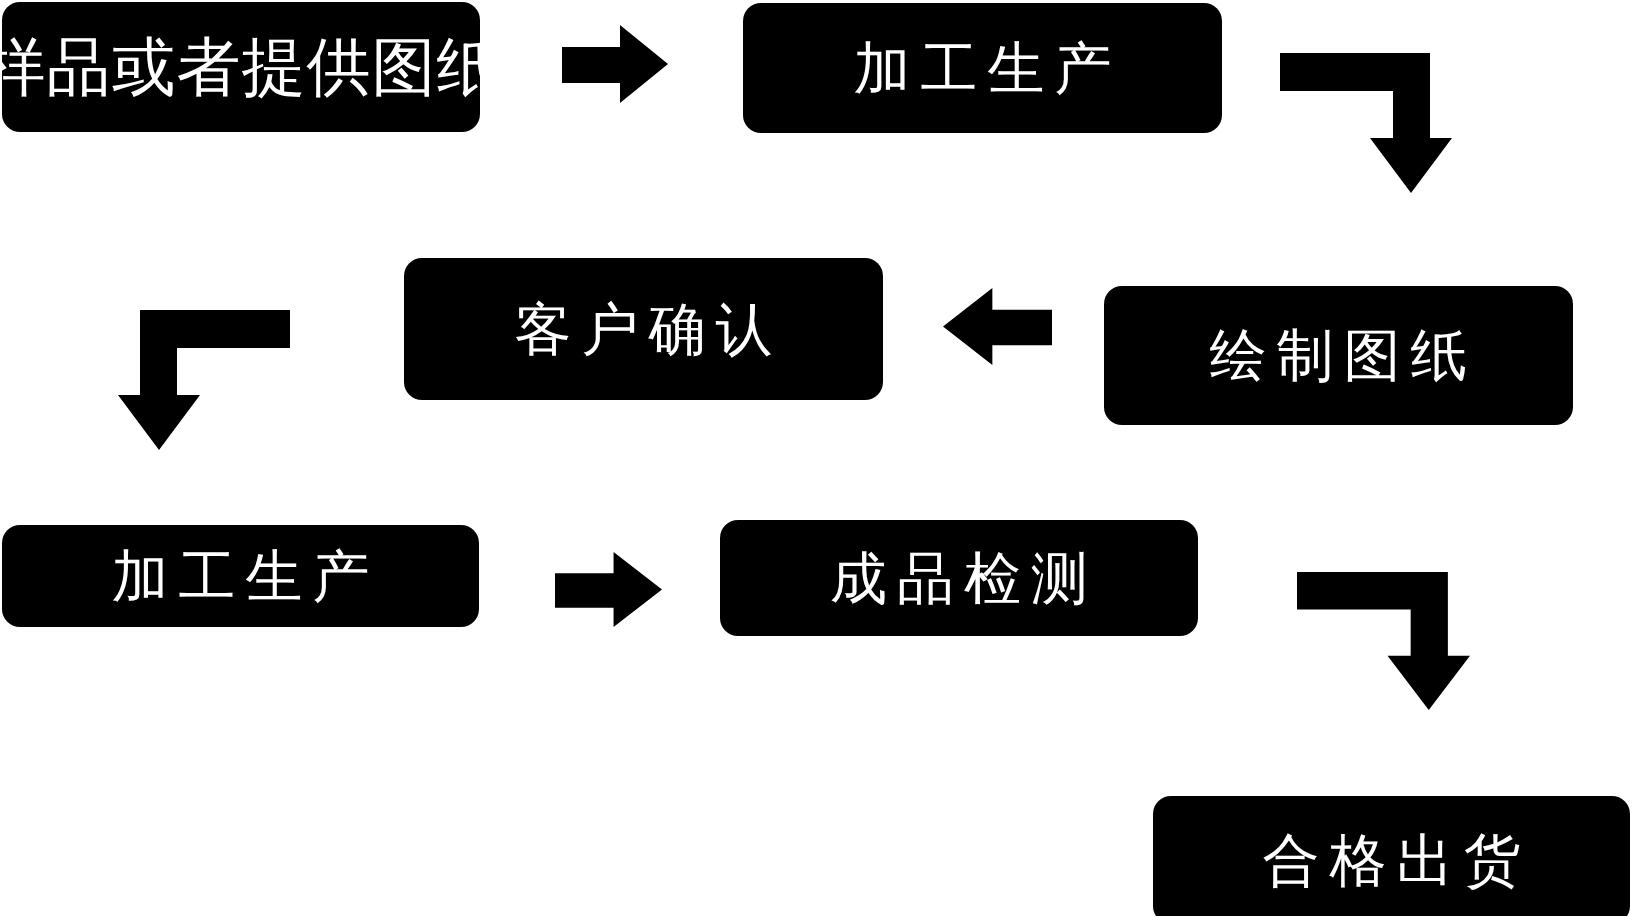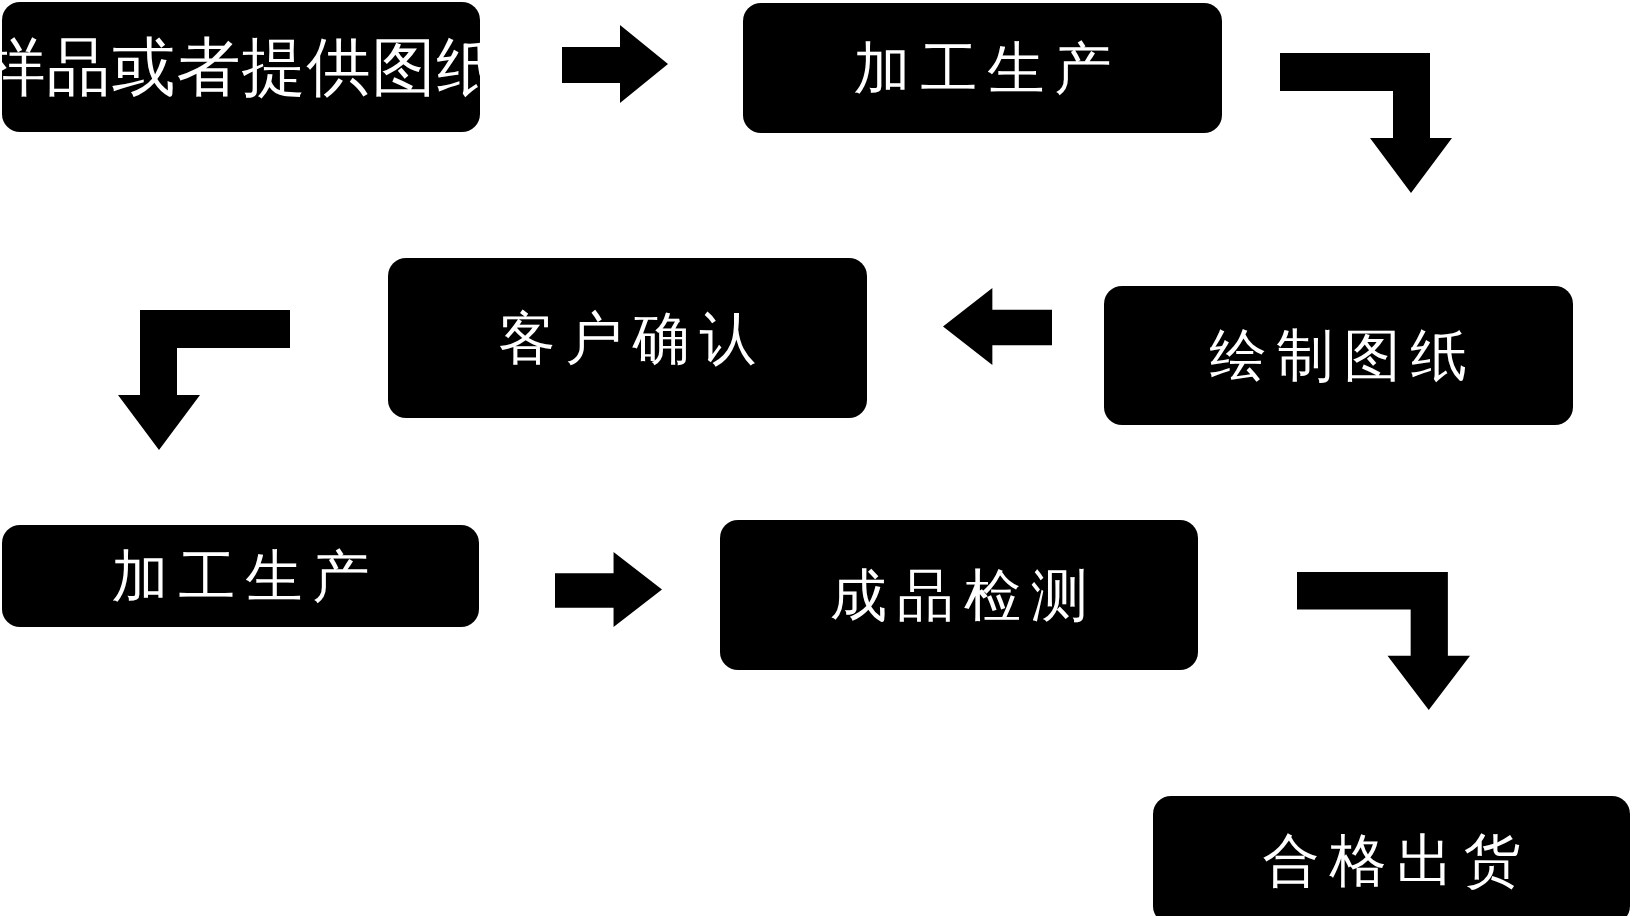--- a/index.html
+++ b/index.html
@@ -47,24 +47,24 @@
   .arrow polygon {
     fill: #000000;
   }
   .mirrored {
     transform: scaleX(-1);
   }
 
   
   #node-sample      { left: 2px;    top: 2px;   width: 478px; height: 130px; }
   #node-payment     { left: 743px;  top: 3px;   width: 479px; height: 130px; }
-  #node-confirm     { left: 388px;  top: 258px; width: 479px; height: 160px; align-items: center; }
+  #node-confirm     { left: 404px;  top: 258px; width: 479px; height: 142px; align-items: center; }
   #node-draw        { left: 1104px; top: 258px; width: 469px; height: 139px; margin-top: 28px; }
   #node-production  { left: 2px;    top: 525px; width: 477px; height: 102px; }
-  #node-inspection  { left: 720px;  top: 520px; width: 478px; height: 150px; }
+  #node-inspection  { left: 720px;  top: 520px; width: 478px; height: 116px; }
   #node-shipment    { left: 1153px; top: 796px; width: 477px; height: 128px; }
 
   
   #arrow-1 { left: 562px;  top: 25px;  width: 106px; height: 78px;  }
   #arrow-2 { left: 1280px; top: 53px;  width: 172px; height: 140px; }
   #arrow-3 { left: 943px;  top: 288px; width: 109px; height: 77px;  }
   #arrow-4 { left: 118px;  top: 310px; width: 172px; height: 140px; }
   #arrow-5 { left: 555px;  top: 552px; width: 107px; height: 75px;  }
   #arrow-6 { left: 1297px; top: 572px; width: 173px; height: 138px; }
 </style>

